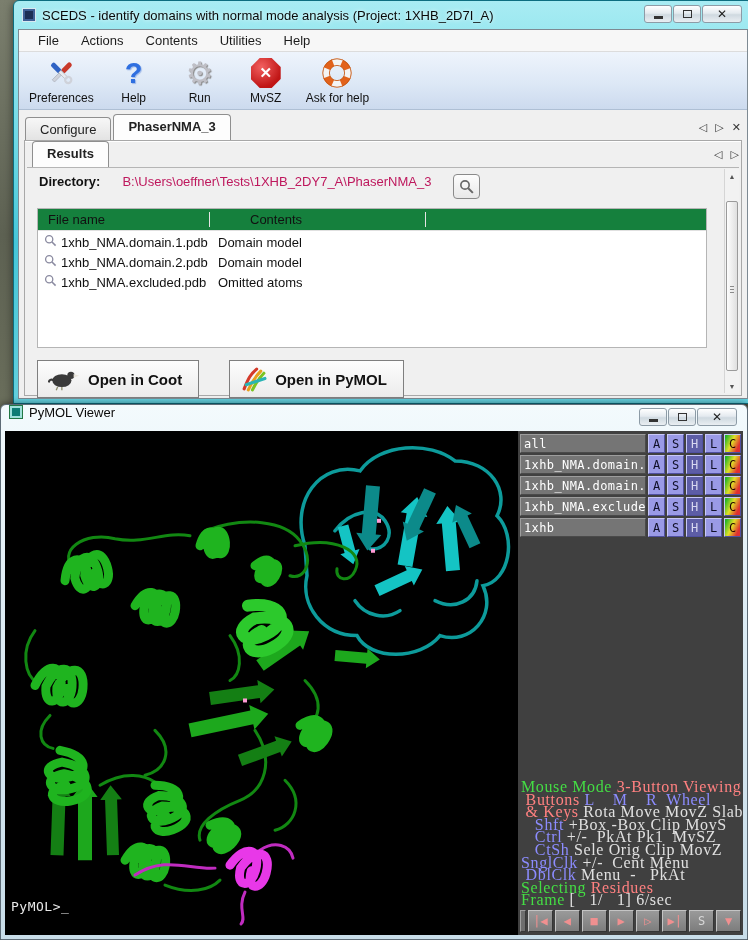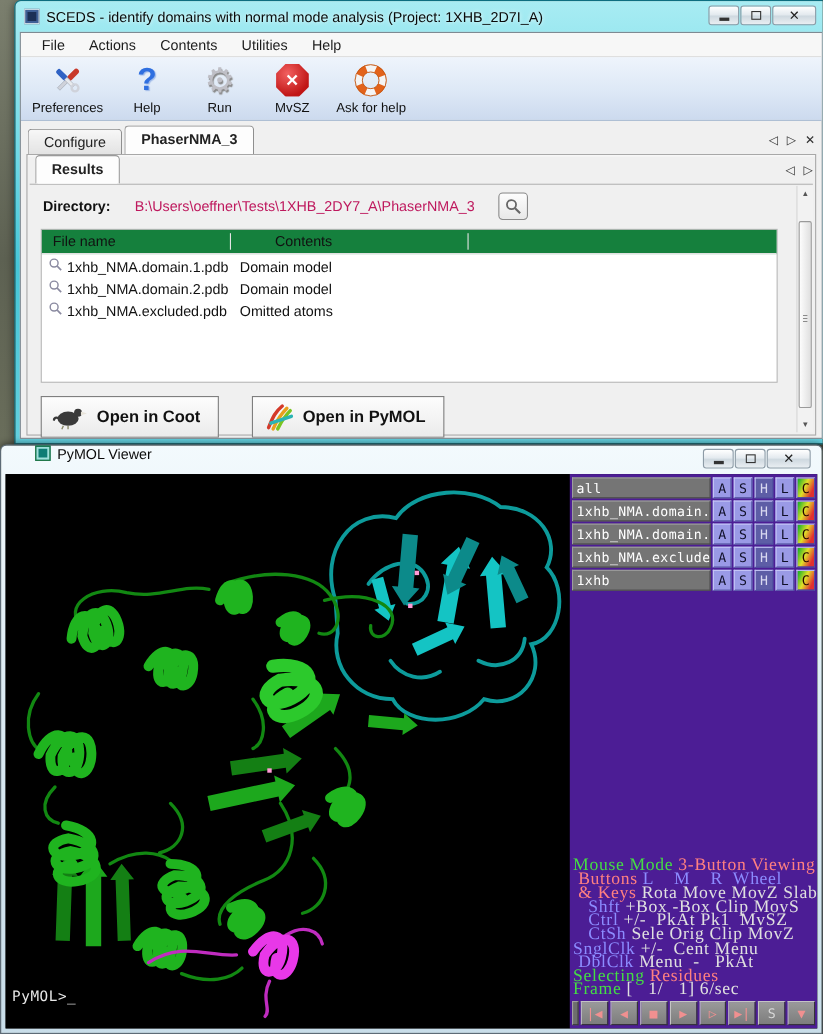--- a/index.html
+++ b/index.html
@@ -46,21 +46,21 @@
   .tab { font-size:13px; color:#222; padding:4px 14px; border:1px solid #8f8f8f; border-bottom:none;
     border-radius:4px 4px 0 0; background:linear-gradient(180deg,#f7f7f7,#e3e3e3); margin-right:2px; height:23px; }
   .tab.active { background:#fdfdfd; font-weight:bold; height:26px; position:relative; z-index:2; }
   .tab-navs { margin-left:auto; display:flex; gap:8px; align-items:center; padding-bottom:6px; }
   .tab-nav { font-size:11px; color:#333; }
   .panel { position:absolute; left:5px; right:5px; top:110px; bottom:2px; border:1px solid #a8a8a8;
     background:#f0f0f0; box-shadow:inset 0 1px 0 #fff; }
   .subtabbar { position:absolute; left:2px; right:2px; top:2px; height:25px; border-bottom:1px solid #b5b5b5;
     display:flex; align-items:flex-end; padding-left:5px; }
 
-  .dir-row { position:absolute; left:14px; top:33px; right:30px; height:26px; display:flex; align-items:center; }
+  .dir-row { position:absolute; left:14px; top:33px; right:30px; height:26px; display:flex; align-items:flex-start; }
   .dir-label { font-size:13px; font-weight:bold; color:#111; margin-right:22px; }
   .dir-path { font-size:13px; color:#be185d; }
   .search-btn { margin-left:22px; width:27px; height:25px; border:1px solid #8a8a8a; border-radius:4px;
     background:linear-gradient(180deg,#fdfdfd,#e8e8e8); display:flex; align-items:center; justify-content:center; }
 
   .file-table { position:absolute; left:12px; top:67px; right:34px; height:140px; background:#fff;
     border:1px solid #b5b5b5; font-size:13px; color:#111; }
   .ft-head { display:flex; height:22px; background:#15803d; border-bottom:1px solid #e0e0e0; align-items:center;gap:32px; }
   .ft-h1 { width:172px; padding-left:10px; border-right:1px solid #e4e4e4; }
   .ft-h2 { flex:1; padding-left:8px; border-right:1px solid #e4e4e4; margin-right:280px; }
@@ -78,30 +78,30 @@
   .vs-arrow.up { top:0; } .vs-arrow.down { bottom:0; }
   .vs-thumb { position:absolute; left:1px; right:1px; top:32px; height:170px; border:1px solid #9a9a9a; border-radius:2px;
     background:linear-gradient(90deg,#fdfdfd,#dfdfdf); }
   .vs-grip { position:absolute; left:3px; right:3px; top:50%; height:8px;
     background:repeating-linear-gradient(180deg,#8a8a8a 0 1px,transparent 1px 3px); }
 
   
   .pymol-win { position:absolute; left:0; top:404px; width:748px; height:536px;
     background:linear-gradient(180deg,#f3fafd 0%,#ddecf4 40%,#c8dde9 100%);
     border:1px solid #5d6b76; border-radius:6px 6px 0 0; box-shadow:0 -1px 6px rgba(0,0,0,.45); }
-  .pymol-win .titlebar { height:14px;margin-left:23px; }
+  .pymol-win .titlebar { height:14px; }
   .pymol-win .appicon { background:#0e7c74; box-shadow:inset 0 0 0 2px #9fe0da; border:1px solid #274; }
   .pymol-win .winbtns { top:3px; }
   .pymol-body { position:absolute; left:4px; right:4px; top:26px; bottom:4px; background:#000; overflow:hidden; }
 
   .viewport { position:absolute; left:0; top:0; width:513px; height:100%; background:#000; }
   .prompt { position:absolute; left:6px; bottom:21px; font-family:"DejaVu Sans Mono",monospace;
     font-size:13px; color:#e8e8e8; letter-spacing:.5px; }
 
-  .side { position:absolute; left:513px; right:0; top:0; bottom:0; background:#4c1d95; }
+  .side { position:absolute; left:513px; right:0; top:0; bottom:0; background:#404040; }
   .obj-rows { position:absolute; left:2px; right:2px; top:3px; }
   .obj-row { display:flex; height:19px; margin-bottom:2px; gap:2px; font-family:"DejaVu Sans Mono",monospace; }
   .obj-name { flex:1; background:#757575; border:1px solid; border-color:#9d9d9d #4a4a4a #4a4a4a #9d9d9d;
     color:#fff; font-size:12px; letter-spacing:.4px; padding:2px 0 0 3px; white-space:nowrap; overflow:hidden; }
   .obj-btn { width:17px; text-align:center; font-size:12px; color:#101028; padding-top:2px;
     background:#9a9ae6; border:1px solid; border-color:#c8c8f8 #5050a0 #5050a0 #c8c8f8; }
   .obj-btn.h { background:#5d5da6; color:#d8d8f0; }
   .obj-btn.c { background:linear-gradient(115deg,#28b428 8%,#e0e028 45%,#e03030 82%); color:#200; }
 
   .mouse-panel { position:absolute; left:3px; right:0; bottom:28px; font-family:Liberation Serif, serif;

